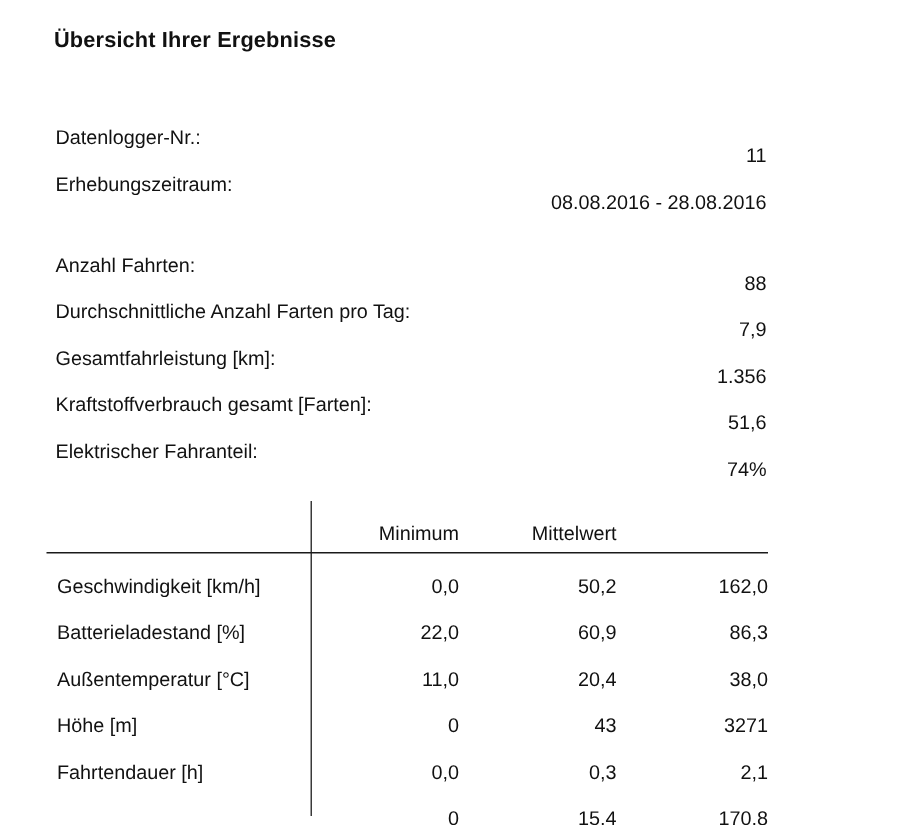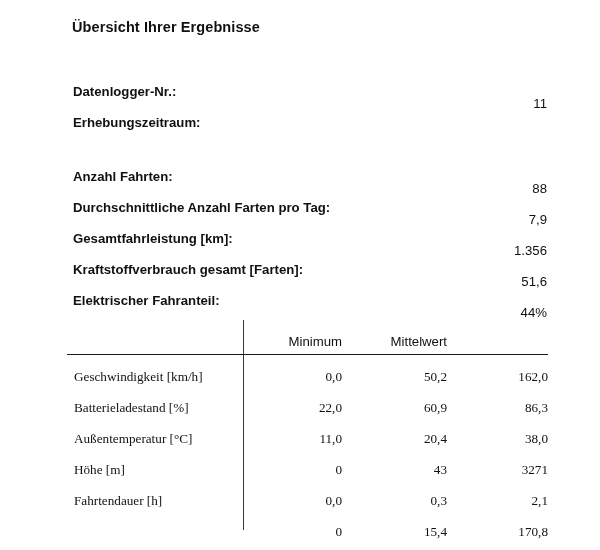--- a/index.html
+++ b/index.html
@@ -15,21 +15,20 @@
     font-family: "Liberation Sans", sans-serif;
     color: #111111;
     -webkit-font-smoothing: antialiased;
   }
 
   .page {
     position: relative;
     width: 539px;
     height: 550px;
     background: #ffffff;
-    margin-left: 36px;
   }
 
   
   .doc-title {
     position: absolute;
     left: 36px;
     top: 19px;
     font-size: 14.5px;
     font-weight: bold;
     letter-spacing: 0.1px;
@@ -49,34 +48,33 @@
     position: relative;
     height: 31px;
     line-height: 31px;
     font-size: 13.2px;
     white-space: nowrap;
   }
   .summary-label {
     position: absolute;
     left: 0;
     top: 0;
-    font-weight: bold;
   }
   .summary-value {
     position: absolute;
     right: 0;
     top: 12px;
     text-align: left;
   }
 
   
   .stats-table {
     position: absolute;
     left: 31px;
-    top: 330px;
+    top: 344px;
     width: 481px;
   }
 
   .stats-head {
     position: relative;
     height: 24px;
   }
   .stats-head .col-head {
     position: absolute;
     top: 0;
@@ -113,21 +111,20 @@
     left: 0;
     top: 31px;
     width: 481px;
   }
   .stats-row {
     position: relative;
     height: 31px;
     line-height: 31px;
     font-size: 13.2px;
     white-space: nowrap;
-    font-family: Liberation Serif, serif;
   }
   .row-label {
     position: absolute;
     left: 7px;
     top: 0;
   }
   .cell {
     position: absolute;
     top: 0;
     text-align: right;
@@ -141,20 +138,21 @@
 
   <div class="doc-title">Übersicht Ihrer Ergebnisse</div>
 
   <div class="summary-block" id="summary-block-1">
       <div class="summary-row">
         <span class="summary-label">Datenlogger-Nr.:</span>
         <span class="summary-value">11</span>
       </div>
       <div class="summary-row">
         <span class="summary-label">Erhebungszeitraum:</span>
+        <span class="summary-value">08.08.2016 - 28.08.2016</span>
       </div>
     </div>
 
   <div class="summary-block" id="summary-block-2">
       <div class="summary-row">
         <span class="summary-label">Anzahl Fahrten:</span>
         <span class="summary-value">88</span>
       </div>
       <div class="summary-row">
         <span class="summary-label">Durchschnittliche Anzahl Farten pro Tag:</span>
@@ -163,21 +161,21 @@
       <div class="summary-row">
         <span class="summary-label">Gesamtfahrleistung [km]:</span>
         <span class="summary-value">1.356</span>
       </div>
       <div class="summary-row">
         <span class="summary-label">Kraftstoffverbrauch gesamt [Farten]:</span>
         <span class="summary-value">51,6</span>
       </div>
       <div class="summary-row">
         <span class="summary-label">Elektrischer Fahranteil:</span>
-        <span class="summary-value">44%</span>
+        <span class="summary-value">74%</span>
       </div>
     </div>
 
   <div class="stats-table">
 
     <div class="vrule"></div>
 
     <div class="stats-head">
       <div class="col-head col-min">Minimum</div>
       <div class="col-head col-mid">Mittelwert</div>

